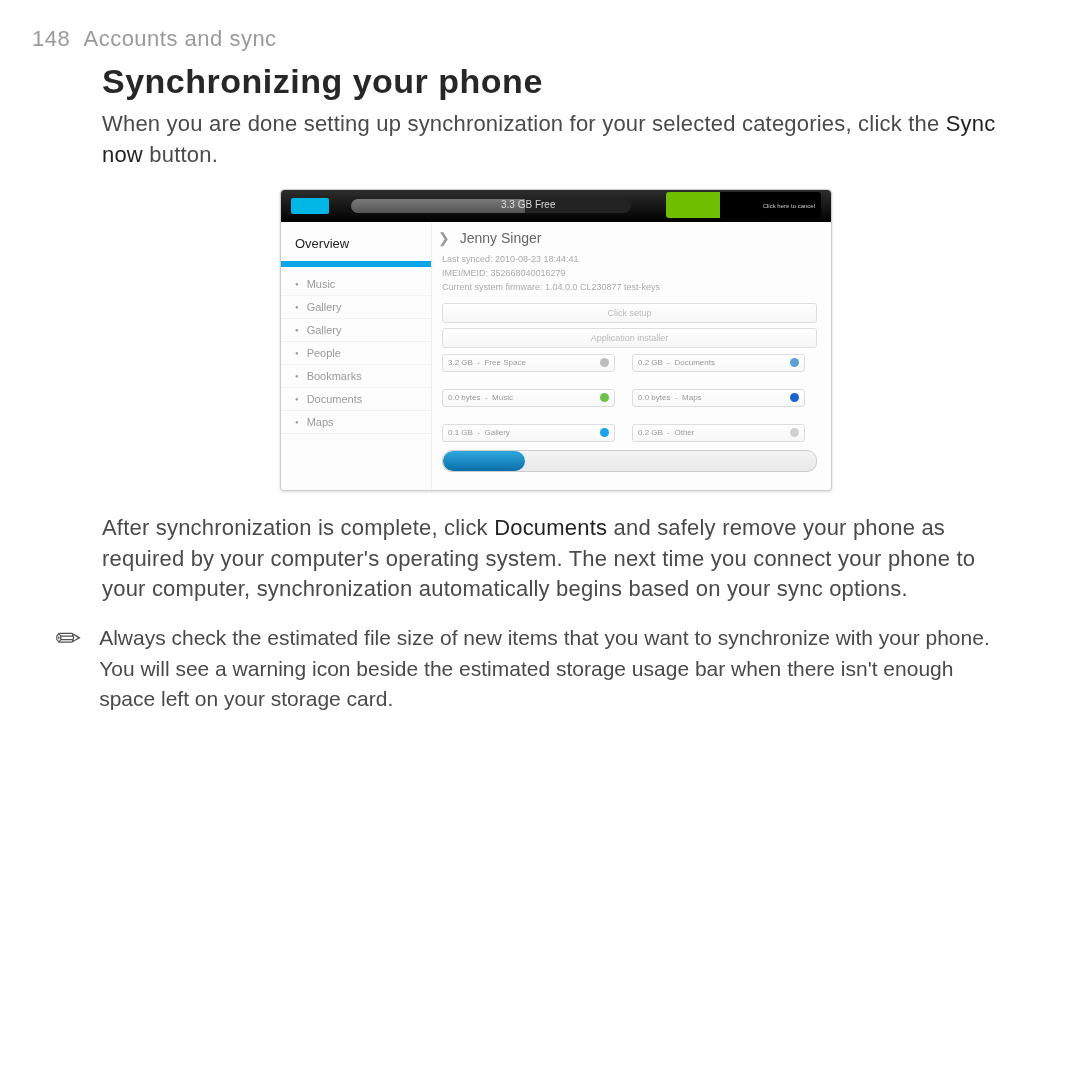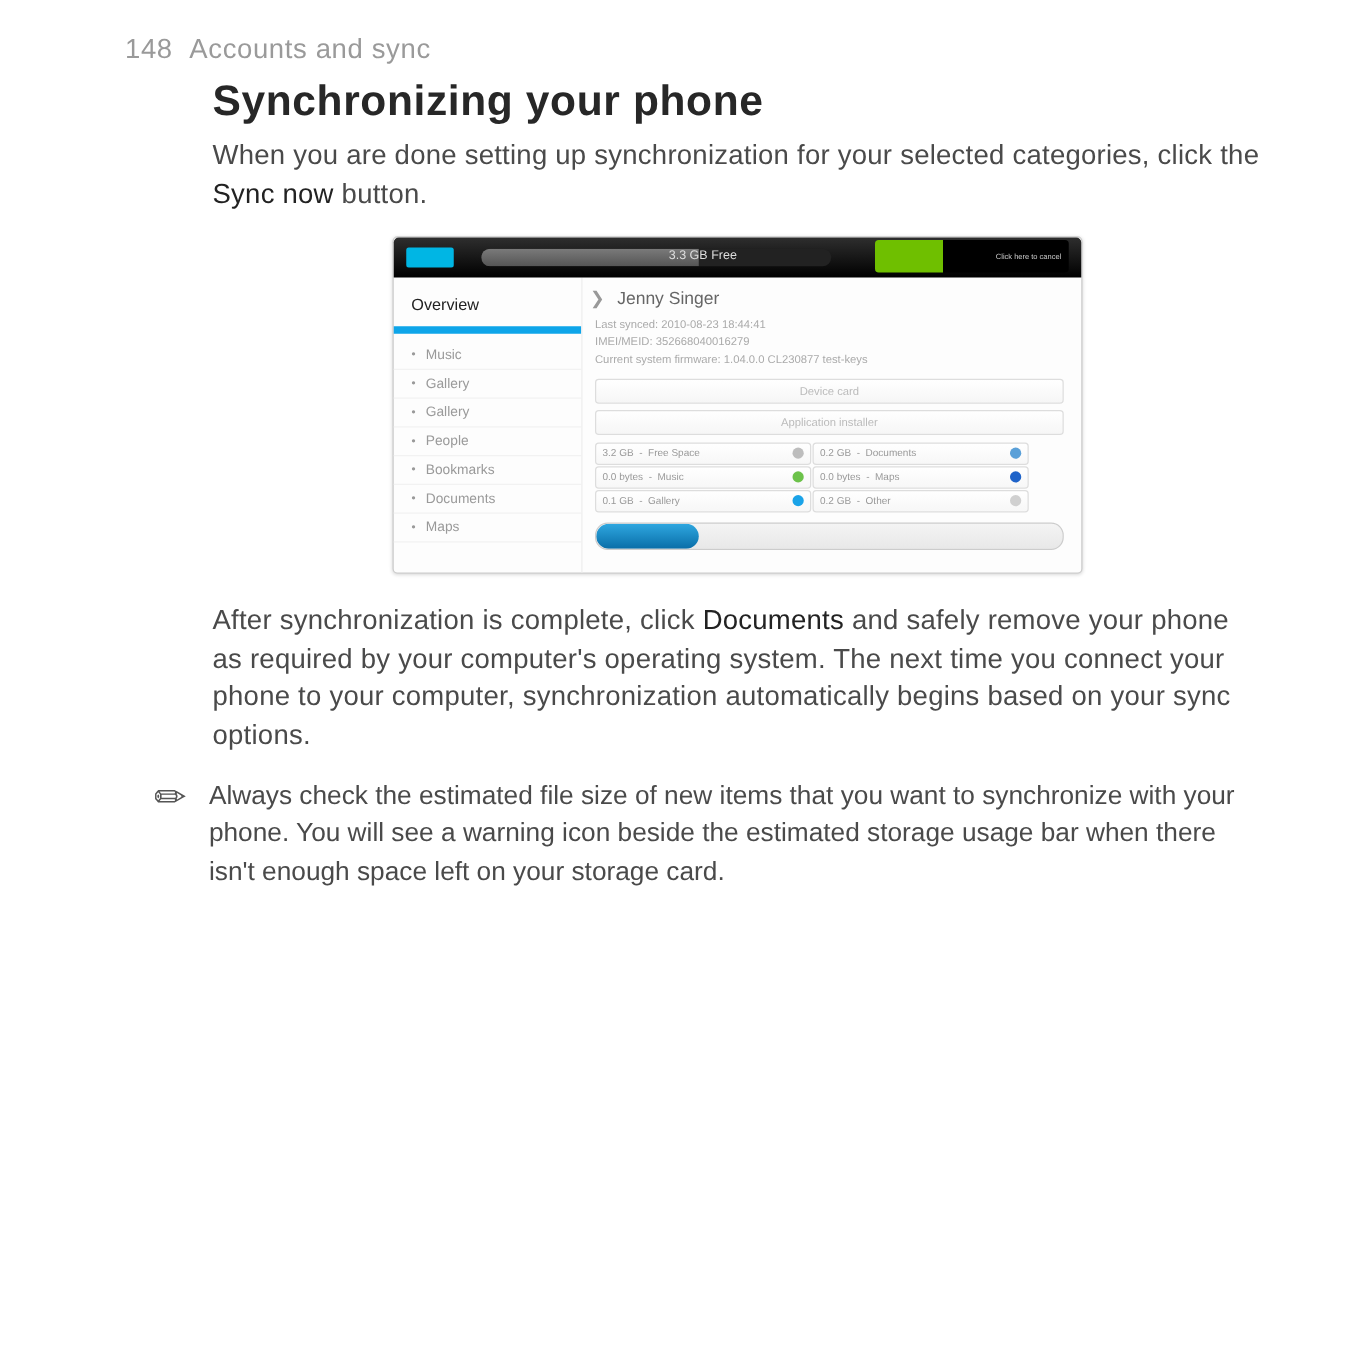--- a/index.html
+++ b/index.html
@@ -1,16 +1,16 @@
 <!DOCTYPE html>
 <html><head>
 <meta charset="utf-8">
 <style>
   html,body{margin:0;padding:0;width:1080px;height:1080px;background:#fff;font-family:Arial,Helvetica,sans-serif;color:#222}
-  .page{padding:26px 70px 0 100px}
+  .page{padding:26px 70px 0 32px}
   .page-header{color:#9a9a9a;font-size:22px;margin-bottom:10px;letter-spacing:0.5px}
   .content{padding-left:70px}
   h1{font-size:34px;font-weight:700;margin:0 0 8px 0;color:#272727;letter-spacing:.5px}
   p.body{font-size:22px;line-height:1.4;color:#4a4a4a;margin:0 0 18px 0;letter-spacing:.2px}
   .strong{color:#222}
   
   .shot-wrap{display:flex;justify-content:center;margin:10px 0 22px 0}
   .shot{width:550px;border:1px solid #ccc;border-radius:4px;box-shadow:0 1px 3px rgba(0,0,0,.15);font-size:11px;color:#555;background:#fdfdfd}
   .shot-head{background:linear-gradient(#2e2e2e,#000);height:32px;display:flex;align-items:center;position:relative;color:#eee;border-radius:4px 4px 0 0}
   .shot-head .logo{width:38px;height:16px;background:#00b6e4;border-radius:2px;margin-left:10px}
@@ -24,21 +24,21 @@
   .side{width:150px;padding:10px 0}
   .side-head{font-size:13px;color:#222;padding:4px 12px 10px 14px;border-bottom:6px solid #0ea5e9}
   .side ul{list-style:none;margin:0;padding:6px 0}
   .side li{padding:5px 14px;color:#9a9a9a;font-size:11px;border-bottom:1px solid #f2f2f2}
   .side li::before{content:"\25CF";font-size:6px;margin-right:8px;position:relative;top:-2px;color:#9a9a9a}
   .main{flex:1;padding:8px 14px 18px 10px;border-left:1px solid #eee}
   .crumb{font-size:14px;color:#666;margin-bottom:6px}
   .crumb::before{content:"\276F";margin:0 10px 0 -4px;color:#999}
   .meta{font-size:9px;color:#aaa;line-height:1.6;margin-bottom:8px}
   .btn-wide{border:1px solid #ddd;border-radius:3px;text-align:center;font-size:9px;color:#bbb;padding:4px 0;margin-bottom:5px;background:linear-gradient(#fff,#f6f6f6)}
-  .tiles{display:flex;flex-wrap:wrap;gap:1px;margin-top:6px}
+  .tiles{display:flex;flex-wrap:wrap;gap:17px;margin-top:6px}
   .tile{width:173px;height:18px;border:1px solid #ddd;border-radius:3px;display:flex;align-items:center;font-size:8px;color:#999;background:linear-gradient(#fff,#f7f7f7);padding:0 5px;box-sizing:border-box;justify-content:space-between}
   .dot{width:9px;height:9px;border-radius:50%}
   .progress-row{margin-top:8px;height:20px;border:1px solid #ccc;border-radius:10px;overflow:hidden;background:linear-gradient(#f4f4f4,#e8e8e8)}
   .progress-fill{height:100%;width:22%;background:linear-gradient(#2ea7e0,#0a6ea8);border-radius:10px}
   
   .note-row{display:flex;align-items:flex-start;gap:18px;margin-top:6px}
   .note-icon{font-size:30px;color:#555;transform:rotate(-45deg);margin-top:-2px;margin-left:-46px}
   .note-text{font-size:21px;line-height:1.45;color:#4a4a4a}
 </style>
 </head>
@@ -81,21 +81,21 @@
               <li>Maps</li>
             </ul>
           </div>
           <div class="main">
             <div class="crumb">Jenny Singer</div>
             <div class="meta">
               <div>Last synced: 2010-08-23 18:44:41</div>
               <div>IMEI/MEID: 352668040016279</div>
               <div>Current system firmware: 1.04.0.0 CL230877 test-keys</div>
             </div>
-            <div class="btn-wide">Device card</div>
+            <div class="btn-wide">Click setup</div>
             <div class="btn-wide">Application installer</div>
             <div class="tiles">
               <div class="tile">
                   <span><span>3.2 GB</span>&nbsp;&nbsp;-&nbsp;&nbsp;<span>Free Space</span></span>
                   <span class="dot" style="background:#bdbdbd"></span>
                 </div>
               <div class="tile">
                   <span><span>0.2 GB</span>&nbsp;&nbsp;-&nbsp;&nbsp;<span>Documents</span></span>
                   <span class="dot" style="background:#5aa0d8"></span>
                 </div>

